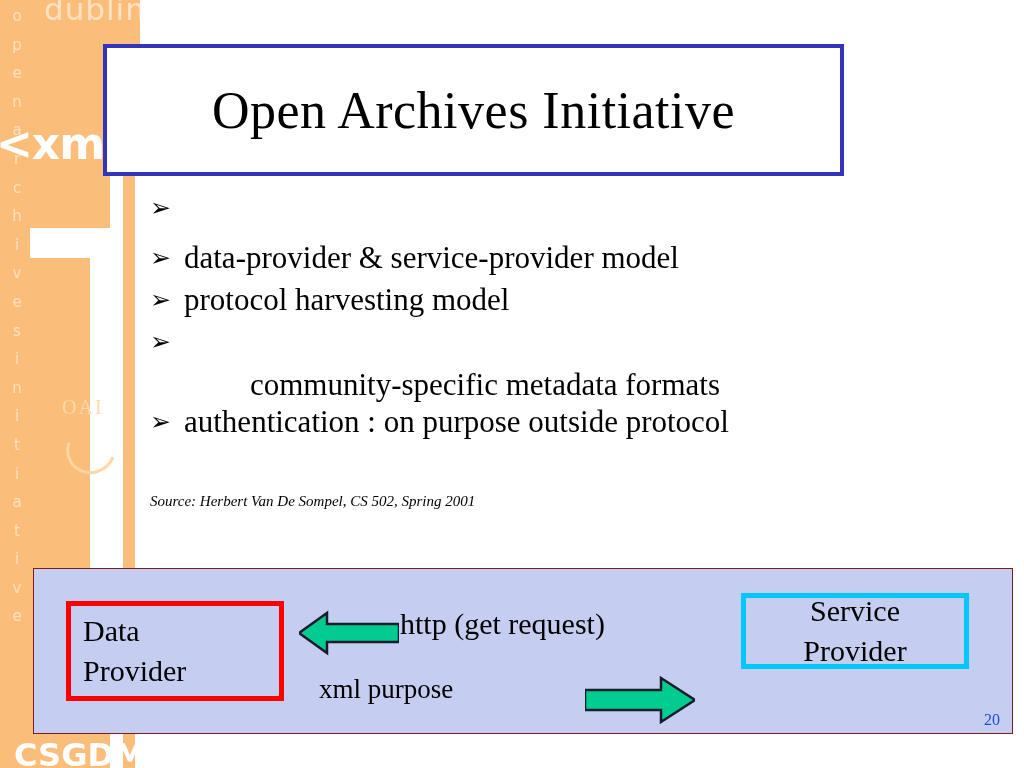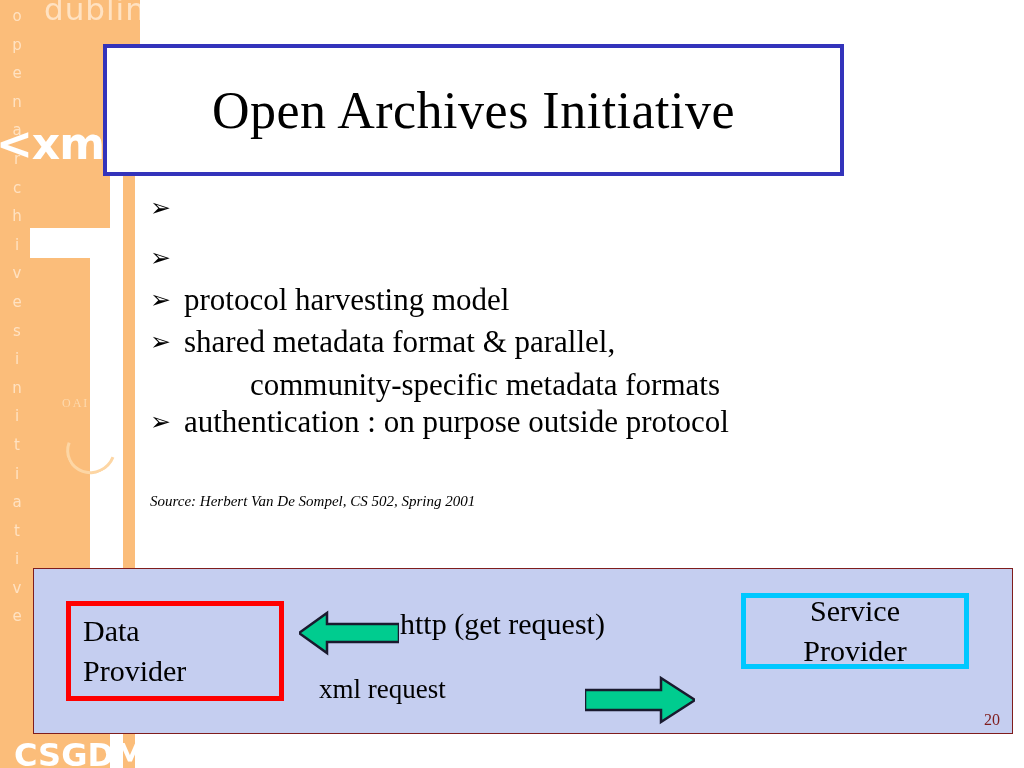--- a/index.html
+++ b/index.html
@@ -86,21 +86,21 @@
     line-height: 28.6px;
     text-align: center;
     letter-spacing: 0px;
   }
   .vert-letters span { display: block; }
   .oai-logo {
     position: absolute;
     left: 62px; top: 396px;
     color: #fdd9ad;
     font-family: "Liberation Serif", serif;
-    font-size: 12px;
+    font-size: 20px;
     letter-spacing: 2px;
   }
   .oai-swirl {
     position: absolute;
     left: 66px; top: 426px;
     width: 44px; height: 42px;
     border-radius: 50%;
     border: 3px solid #fdd6a4;
     border-right-color: transparent;
     border-top-color: transparent;
@@ -243,21 +243,21 @@
     font-family: "Liberation Serif", "DejaVu Serif", serif;
     font-size: 27px;
     color: #000000;
     white-space: nowrap;
   }
   #page-number {
     position: absolute;
     right: 12px; bottom: 4px;
     font-family: "Liberation Serif", "DejaVu Serif", serif;
     font-size: 16px;
-    color: #7f1d1d;
+    color: #1d4ed8;
   }
 </style>
 </head>
 <body>
 
 <div id="slide">
 
   <div id="sidebar">
     <div class="band-main"></div>
     <div class="band-top-right"></div>
@@ -298,28 +298,28 @@
   <div id="title-box">
     <div id="title-text">Open Archives Initiative</div>
   </div>
 
   <div id="bullets">
     <div class="bullet-row first">
       <span class="bullet-marker">➢</span>
     </div>
     <div class="bullet-row">
       <span class="bullet-marker">➢</span>
+      <span class="bullet-text">data-provider &amp; service-provider model</span>
     </div>
     <div class="bullet-row">
       <span class="bullet-marker">➢</span>
       <span class="bullet-text">protocol harvesting model</span>
     </div>
     <div class="bullet-row">
       <span class="bullet-marker">➢</span>
-      <span class="bullet-text">shared metadata format &amp; parallel,</span>
     </div>
     <div class="bullet-cont">community-specific metadata formats</div>
     <div class="bullet-row">
       <span class="bullet-marker">➢</span>
       <span class="bullet-text">authentication : on purpose outside protocol</span>
     </div>
   </div>
 
   <div id="source-line">Source: Herbert Van De Sompel, CS 502, Spring 2001</div>
 
@@ -329,21 +329,21 @@
       <span class="line">Data</span>
       <span class="line">Provider</span>
     </div>
 
     <svg class="arrow-left" style="left:265px; top:40px;" width="100" height="48" viewBox="0 0 100 48">
       <polygon points="0,24 28,4 28,15 100,15 100,33 28,33 28,44" fill="#00cc8f" stroke="#1a1a2e" stroke-width="2.5" stroke-linejoin="miter"></polygon>
     </svg>
 
     <div id="http-label">http (get request)</div>
 
-    <div id="xml-label">xml request</div>
+    <div id="xml-label">xml purpose</div>
 
     <svg class="arrow-right" style="left:551px; top:105px;" width="110" height="52" viewBox="0 0 110 52">
       <polygon points="0,16 76,16 76,4 110,26 76,48 76,36 0,36" fill="#00cc8f" stroke="#1a1a2e" stroke-width="2.5" stroke-linejoin="miter"></polygon>
     </svg>
 
     <div id="service-provider-box">
       <span class="line">Service</span>
       <span class="line">Provider</span>
     </div>
 

